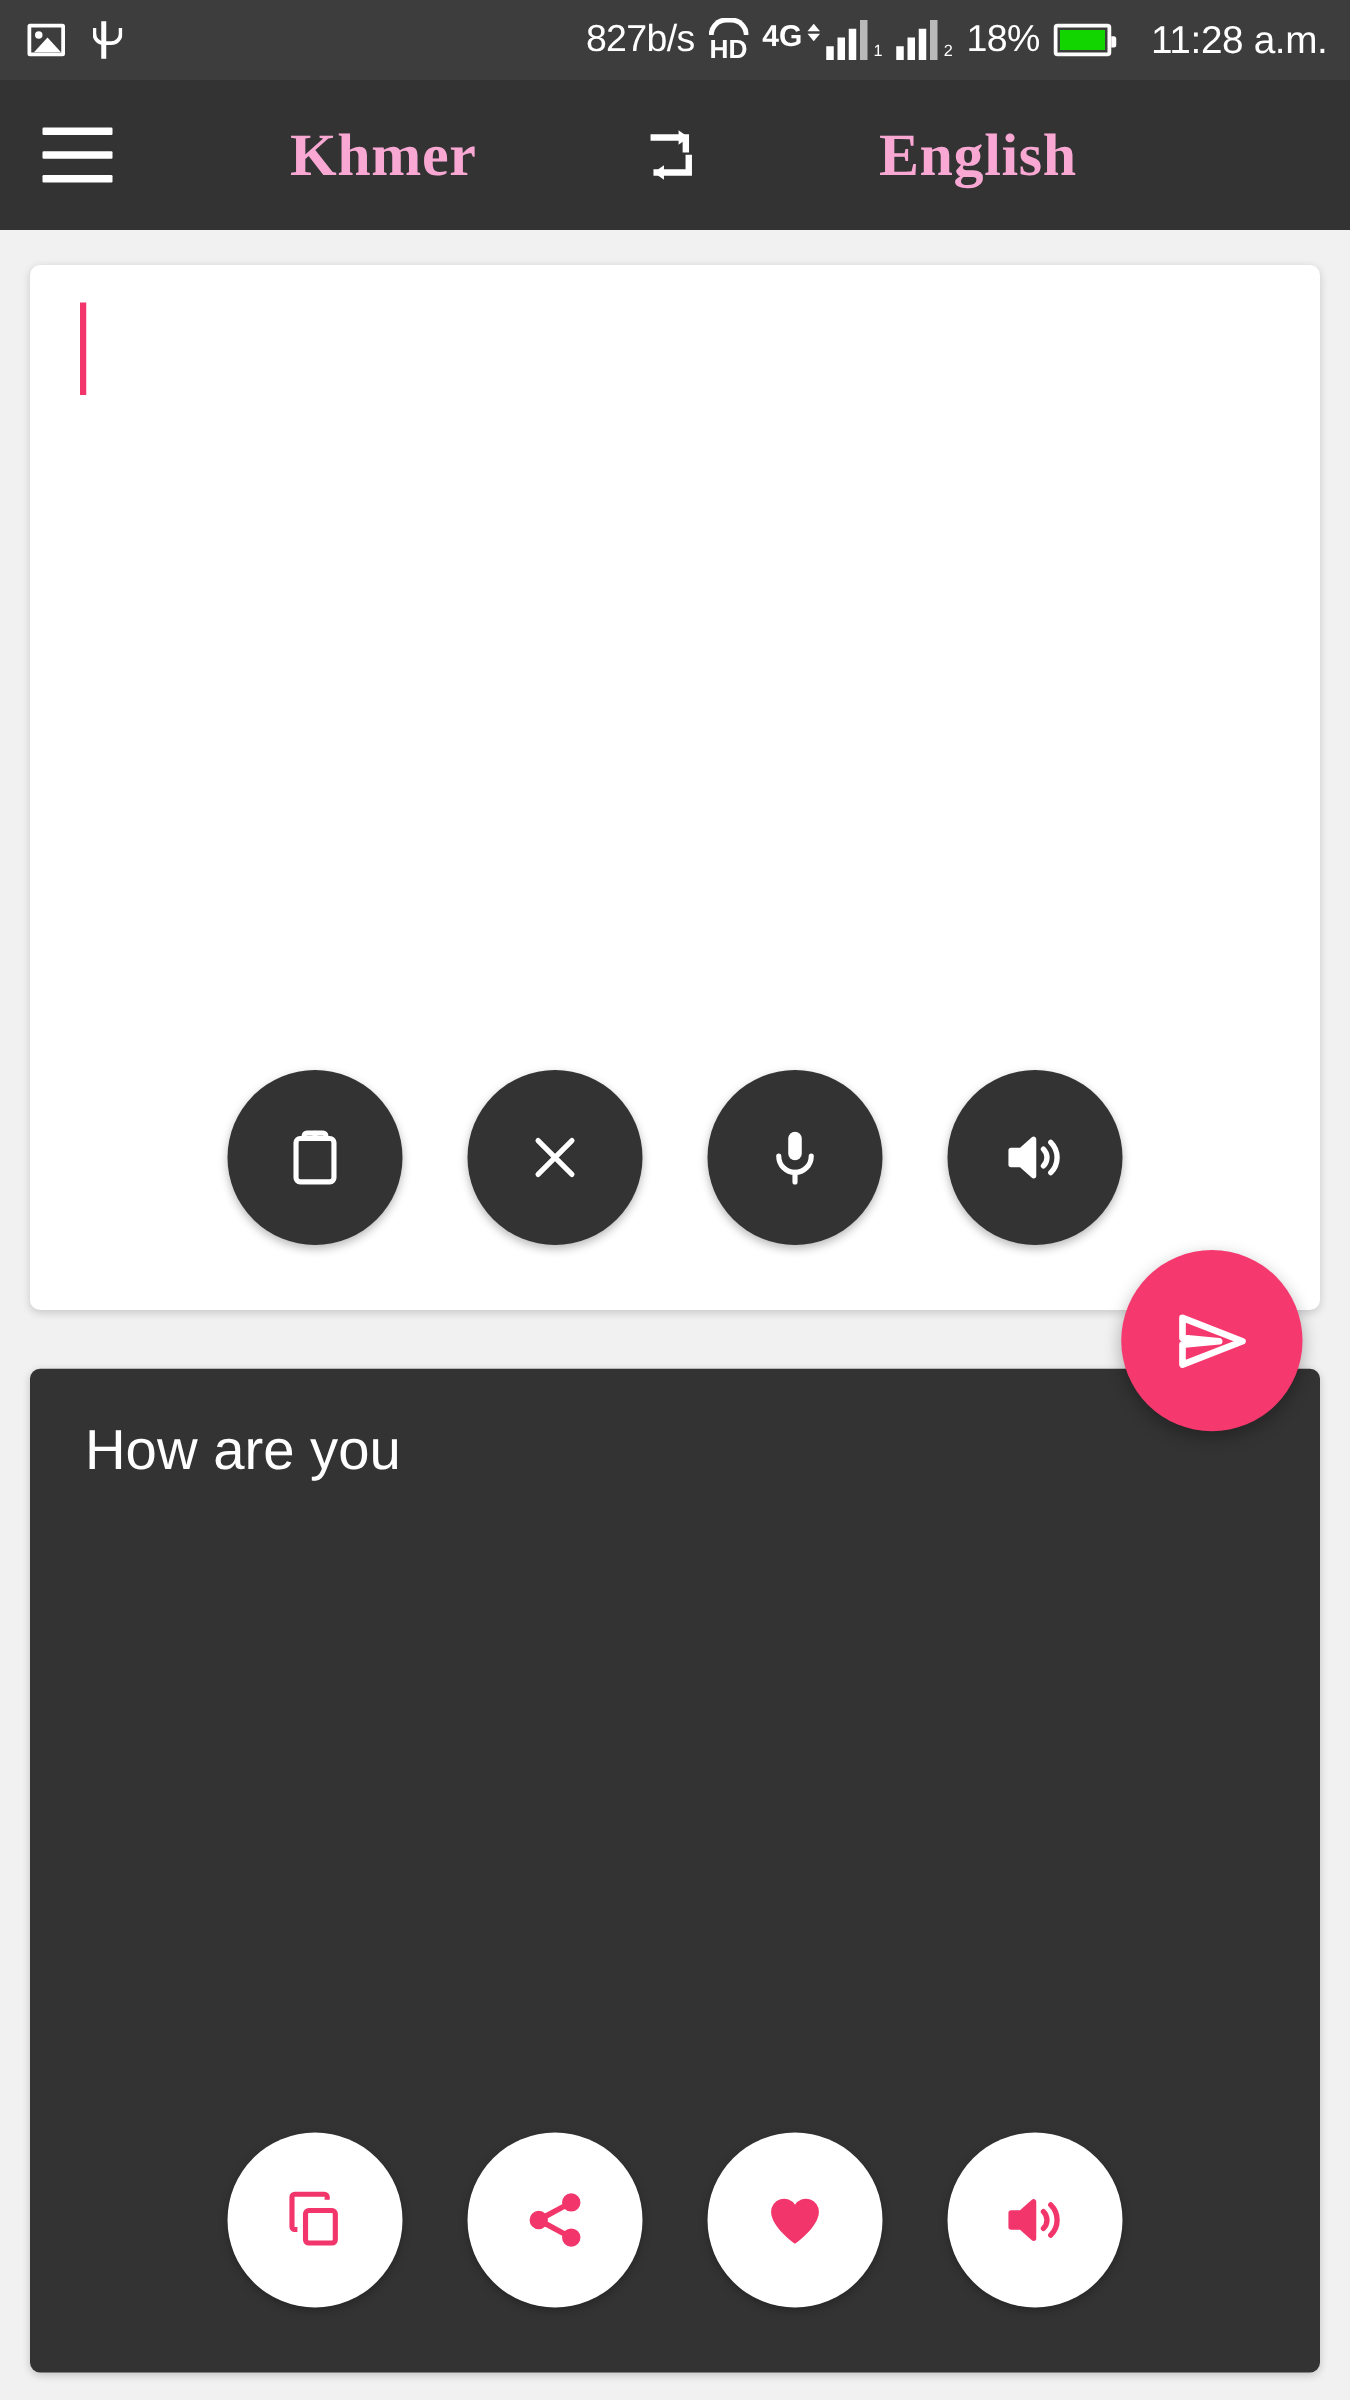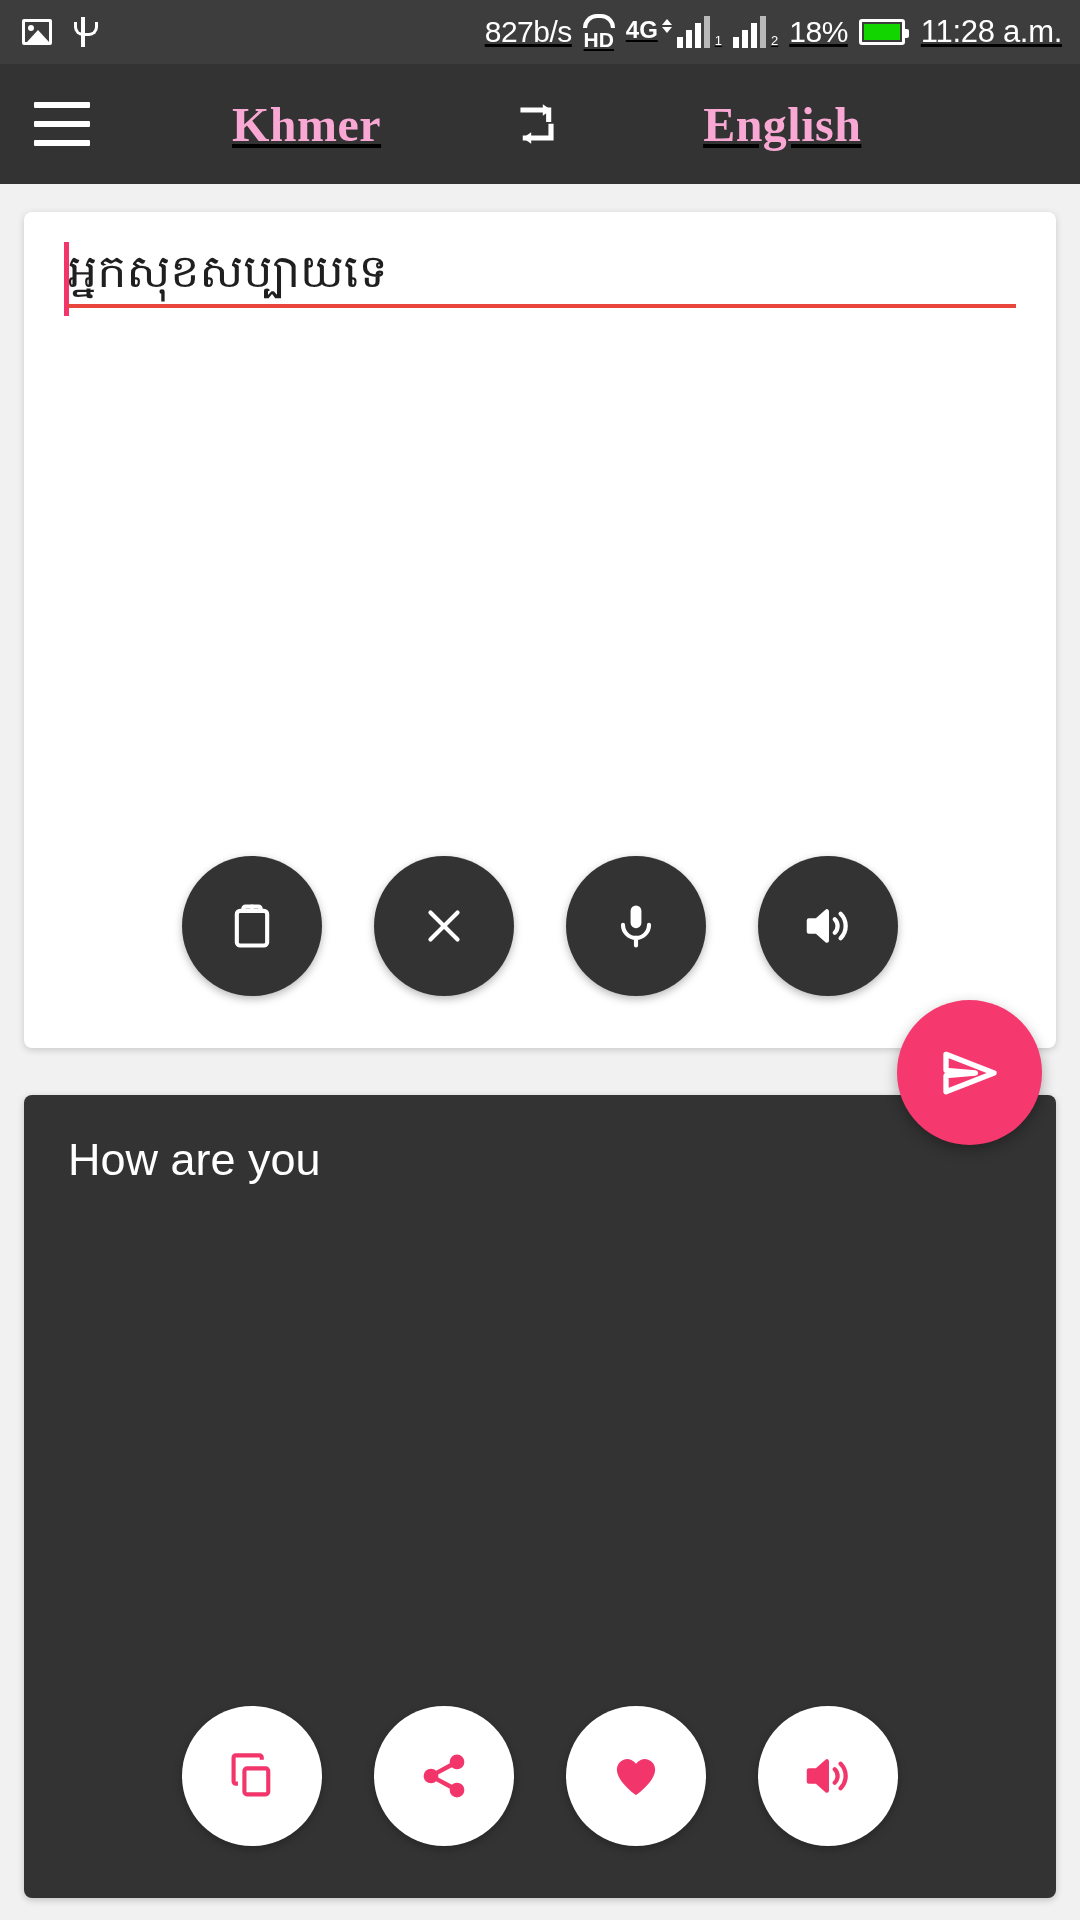--- a/index.html
+++ b/index.html
@@ -2,32 +2,32 @@
 <html><head>
 <meta charset="utf-8">
 <style>
   * { margin:0; padding:0; box-sizing:border-box; }
   html, body {
     width:1080px; height:1920px;
     background:#f1f1f1;
     font-family:"Liberation Sans", sans-serif;
     overflow:hidden;
   }
-  .phone { position:relative; width:1080px; height:1920px; background:#f1f1f1;text-decoration:underline; }
+  .phone { position:relative; width:1080px; height:1920px; background:#f1f1f1; }
 
   
   .status-bar {
     height:64px; background:#3d3d3d;
     display:flex; align-items:center;
     padding:0 18px 0 22px; color:#ffffff;
   }
   .sb-left { display:flex; align-items:center; gap:20px; }
   .sb-right { margin-left:auto; display:flex; align-items:center; gap:11px; }
   .sb-speed { font-size:30px; letter-spacing:-0.5px; }
-  .sb-time { font-size:31px; letter-spacing:-0.3px; margin-left:5px; }
+  .sb-time { font-size:31px; letter-spacing:-0.3px; margin-left:21px; }
 
   .ico-image { width:30px; height:26px; border:3px solid #fff; border-radius:2px; position:relative; overflow:hidden; }
   .ico-image::before { content:""; position:absolute; width:6px; height:6px; background:#fff; border-radius:50%; top:3px; left:3px; }
   .ico-image::after { content:""; position:absolute; width:0; height:0; border-left:11px solid transparent; border-right:11px solid transparent; border-bottom:12px solid #fff; bottom:0; left:2px; }
   .ico-usb { width:22px; height:30px; position:relative; }
   .ico-usb::before { content:""; position:absolute; left:9px; top:0; width:4px; height:30px; background:#fff; }
   .ico-usb::after { content:""; position:absolute; left:2px; top:5px; width:18px; height:11px; border:3px solid #fff; border-top:none; border-radius:0 0 9px 9px; }
 
   .ico-hd { display:flex; flex-direction:column; align-items:center; line-height:1; }
   .ico-hd .arc { width:32px; height:14px; border:4px solid #fff; border-bottom:none; border-radius:18px 18px 0 0; }
@@ -166,21 +166,20 @@
         <polyline points="14.5,3.5 18,6 14.5,8.5" fill="#ffffff" stroke="none"></polyline>
         <polyline points="18,13 18,18 7,18"></polyline>
         <polyline points="9.5,15.5 6,18 9.5,20.5" fill="#ffffff" stroke="none"></polyline>
       </svg>
     </div>
     <div class="lang lang-tgt">English</div>
   </div>
 
   <div class="panel-input">
     <div class="caret"></div>
-    <div class="src-text">អ្នកសុខសប្បាយទេ</div>
 
     <div class="btn-row">
       <div class="circ circ-dark">
         <svg width="52" height="52" viewBox="0 0 24 24" fill="none" stroke="#ffffff" stroke-width="1.9" stroke-linecap="round" stroke-linejoin="round">
           <path d="M9 3h6a1 1 0 0 1 1 1v1H8V4a1 1 0 0 1 1-1z"></path>
           <path d="M8 5H6.5A1.5 1.5 0 0 0 5 6.5v13A1.5 1.5 0 0 0 6.5 21h11a1.5 1.5 0 0 0 1.5-1.5v-13A1.5 1.5 0 0 0 17.5 5H16"></path>
           <circle cx="12" cy="3.2" r="1.1" fill="#ffffff" stroke="none"></circle>
         </svg>
       </div>
       <div class="circ circ-dark">

